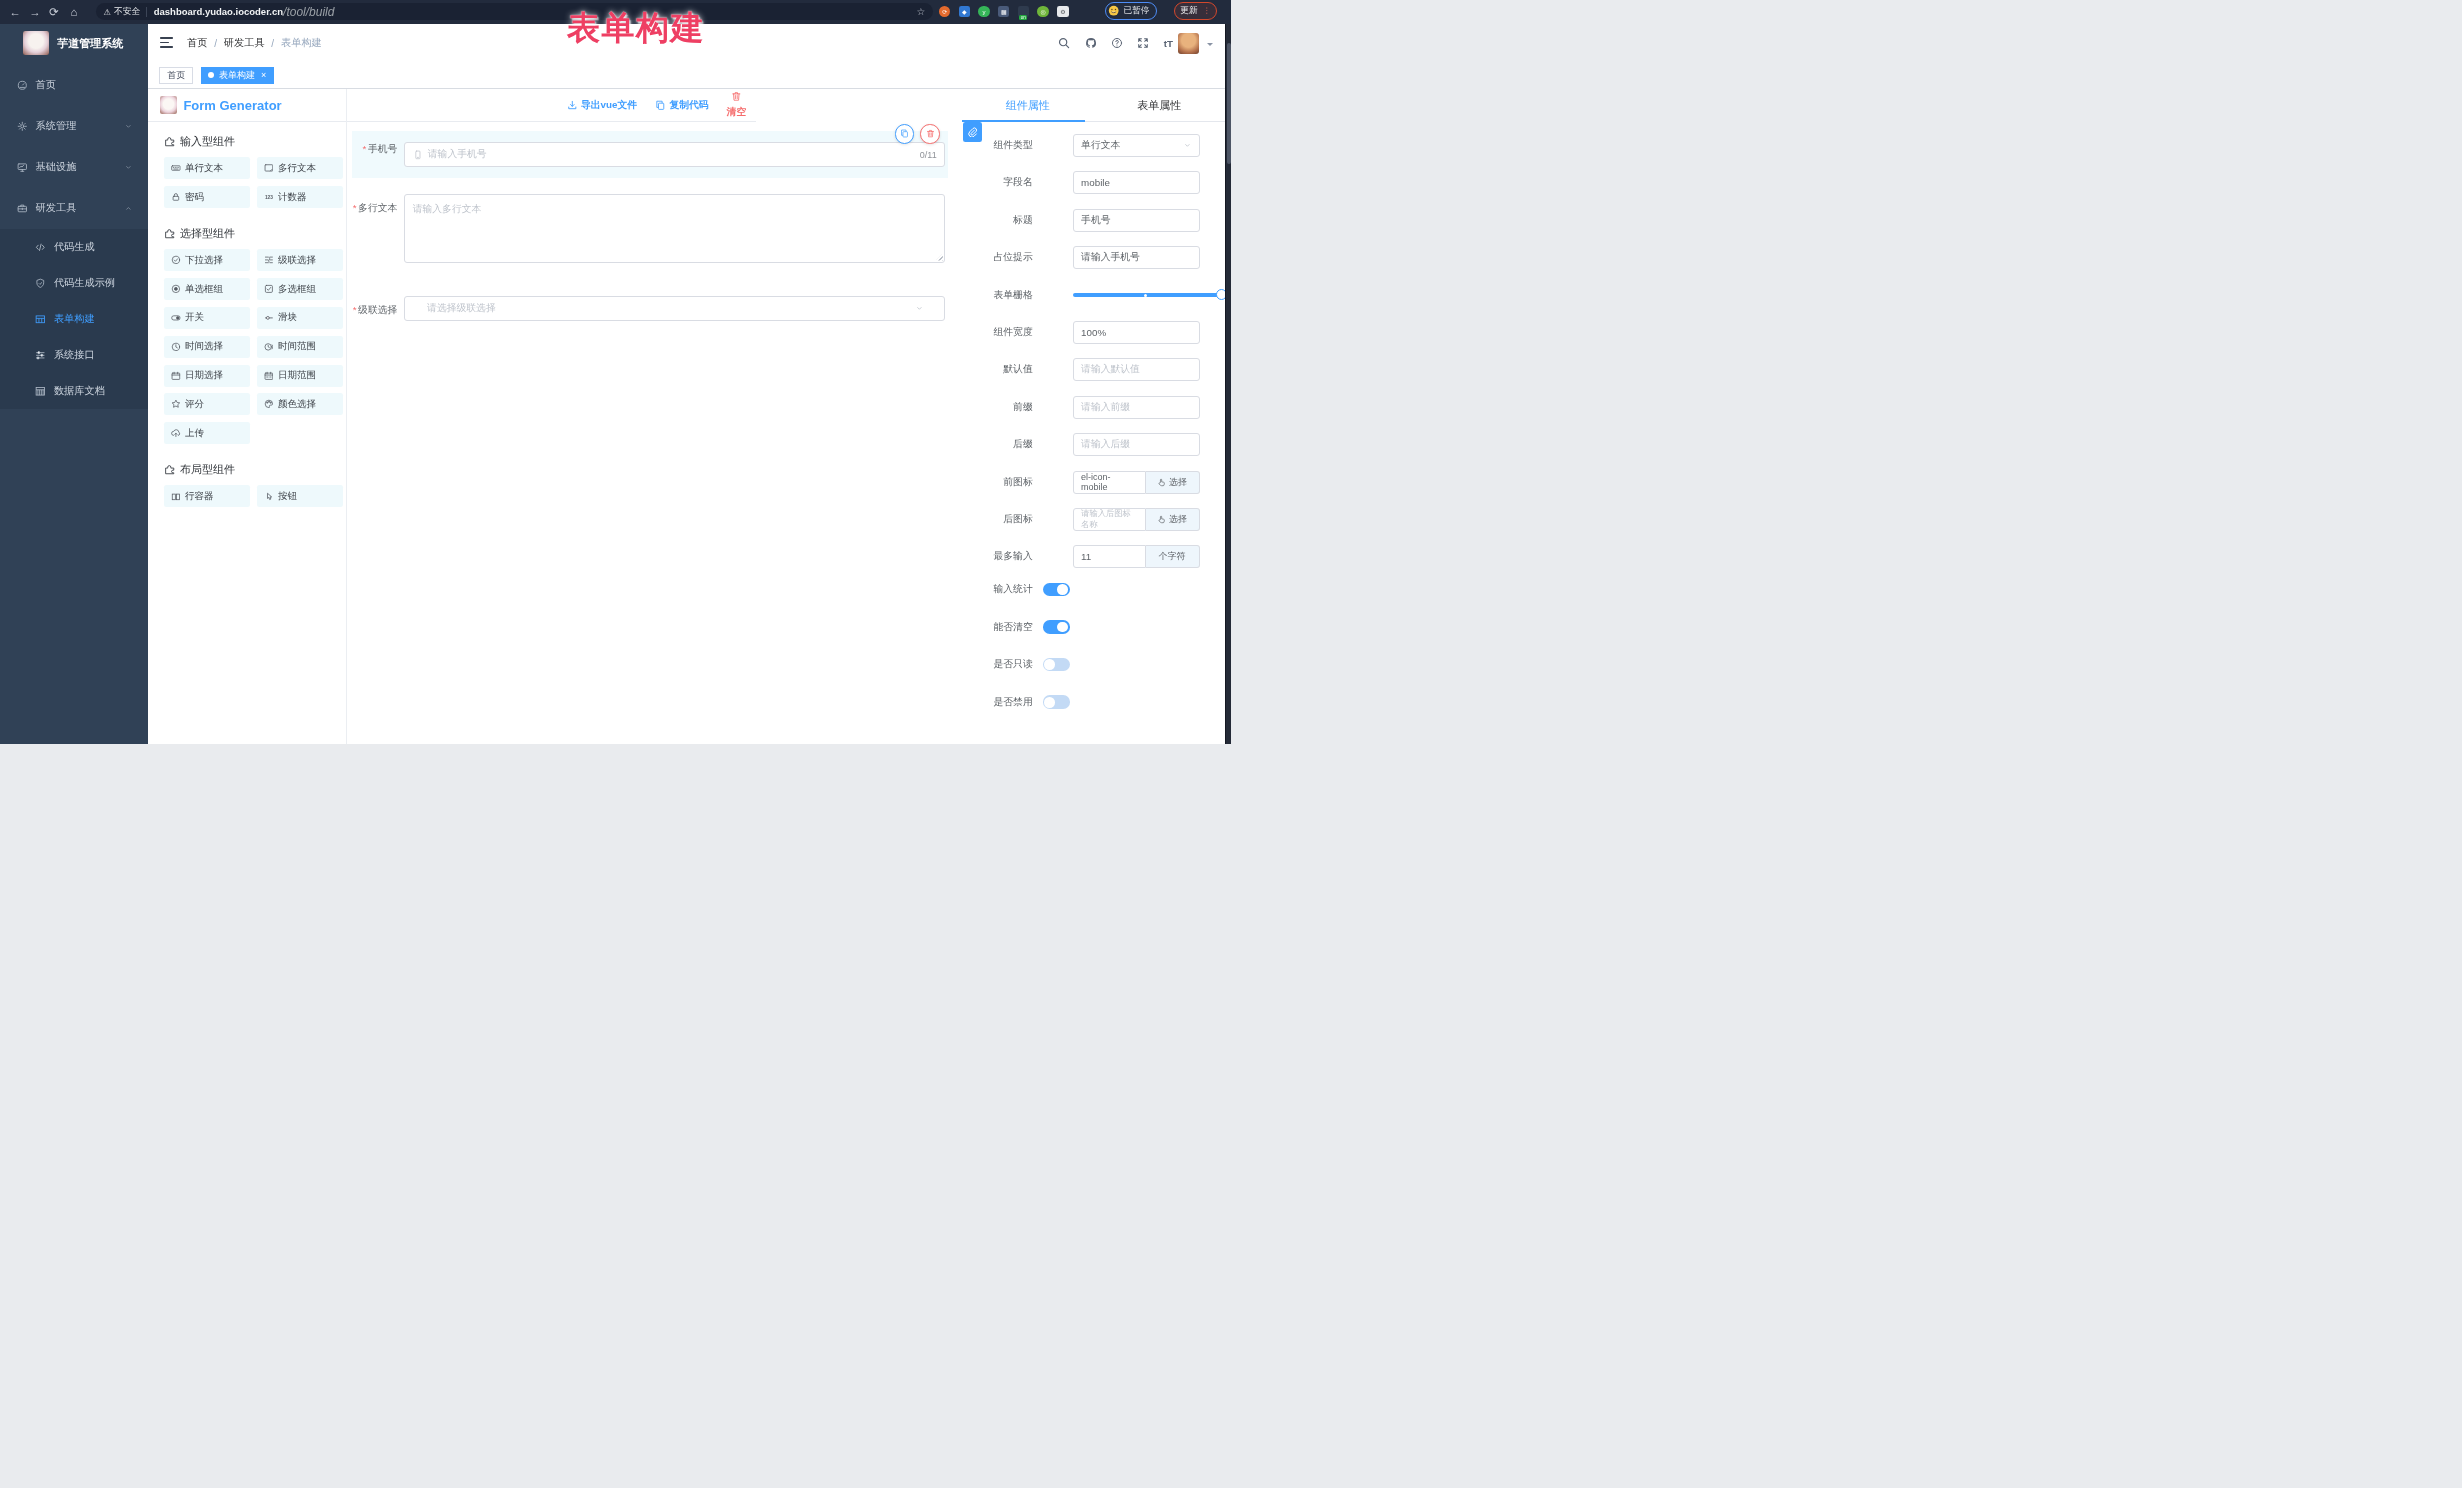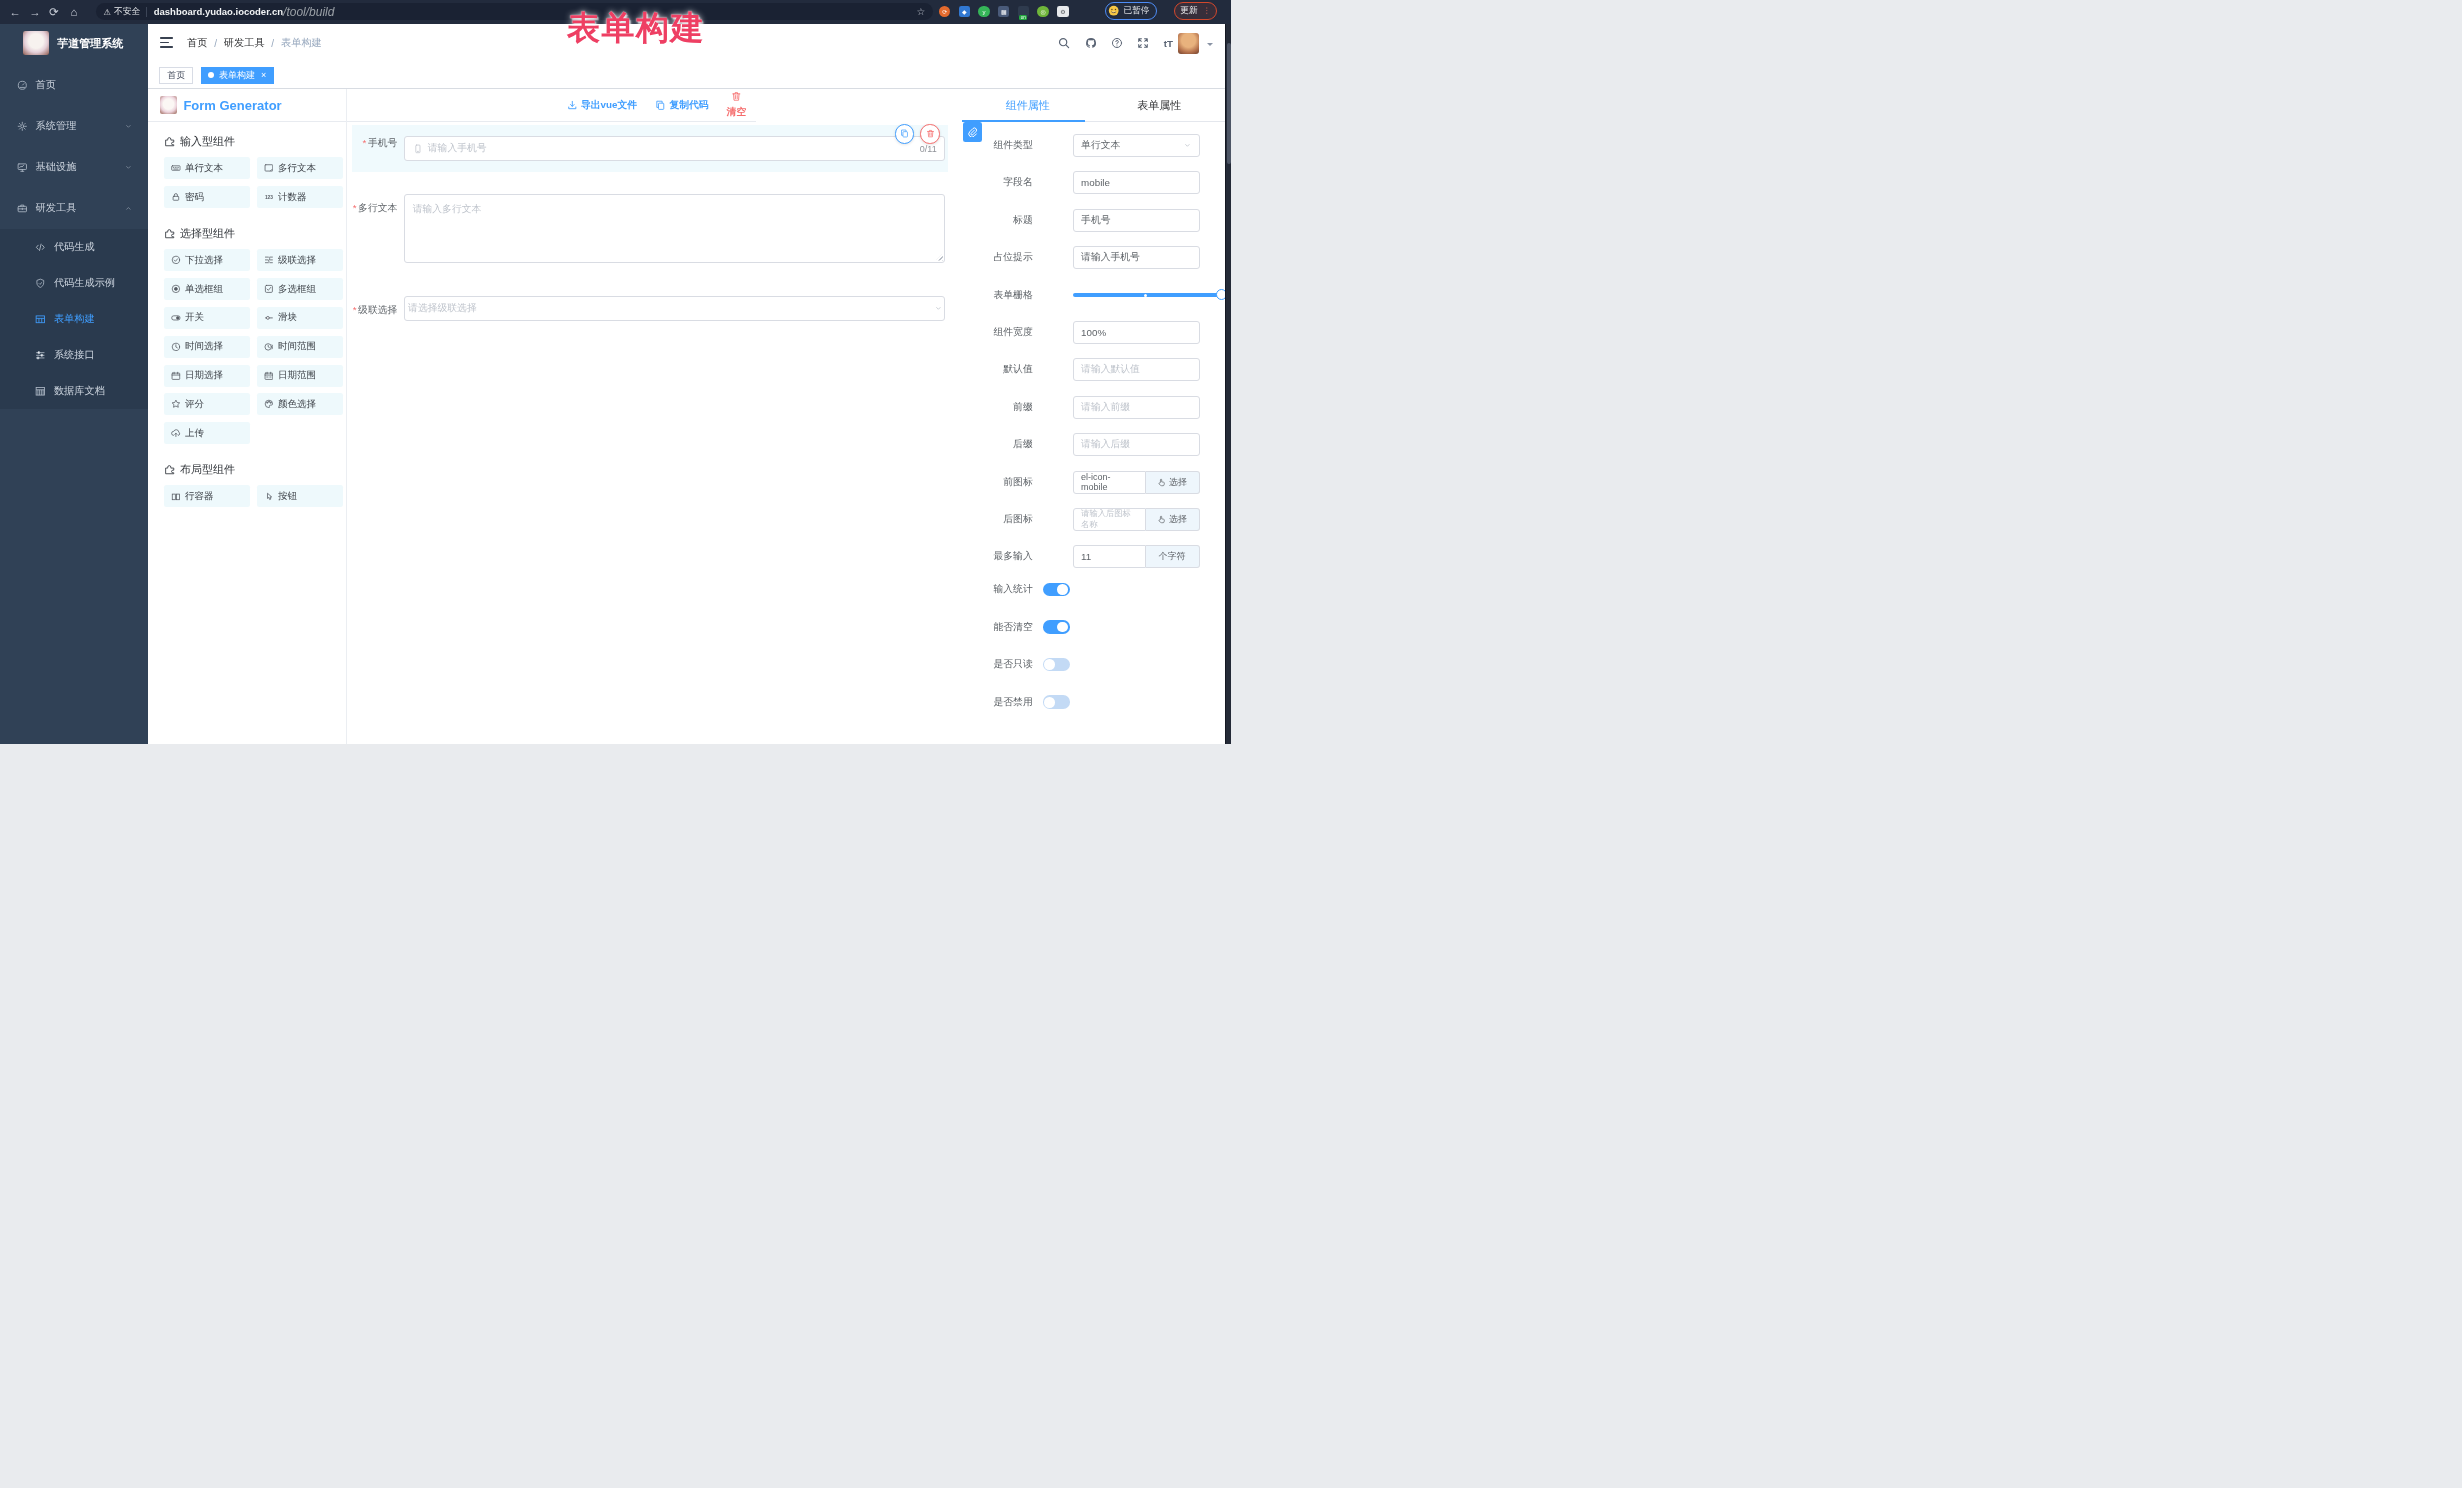--- a/index.html
+++ b/index.html
@@ -100,21 +100,21 @@
   .finput{flex:1;height:25px;border:0.8px solid #d9dce3;border-radius:3px;background:#fff;display:flex;
           align-items:center;padding:0 7.6px;box-sizing:border-box;gap:5.3px;}
   .finput .ph,.ph{color:#bfc4cc;font-size:9.8px;}
   .finput .cnt{margin-left:auto;color:#909399;font-size:9px;}
   .farea{flex:1;height:69px;border:0.8px solid #d9dce3;border-radius:3px;background:#fff;
          padding:6px 7.6px;box-sizing:border-box;position:relative;}
   .farea:after{content:"";position:absolute;right:1.5px;bottom:1.5px;width:6.8px;height:6.8px;
      background:repeating-linear-gradient(135deg,transparent 0 1.5px,#b9bec6 1.5px 2.4px);
      clip-path:polygon(100% 0,100% 100%,0 100%);}
   .fselect{flex:1;height:25px;border:0.8px solid #d9dce3;border-radius:3px;background:#fff;display:flex;
-           align-items:center;padding:0 3px;box-sizing:border-box;}
+           align-items:center;padding:0 22px;box-sizing:border-box;}
   .fselect .chev{margin-left:auto;color:#b4bac2;}
   .actdots{position:absolute;top:2.3px;display:flex;gap:6px;}
   .adot{width:17.4px;height:17.4px;border-radius:50%;background:#fff;display:flex;align-items:center;justify-content:center;
         box-shadow:0 0.8px 3px rgba(0,0,0,.12);}
   .adot .ic{width:9px;height:9px;}
   .adot.blue{border:0.8px solid #409eff;color:#409eff;}
   .adot.red{border:0.8px solid #f56c6c;color:#f56c6c;}
   
   .panel{position:absolute;right:0;top:0;width:263px;bottom:0;}
   .ptabs{height:32px;border-bottom:0.8px solid #e4e7ed;display:flex;position:relative;}
@@ -711,21 +711,21 @@
         </span>
         <span class="tbtn red">
           <svg class="ic" viewBox="0 0 14 14" width="10.6" height="10.6">
               <use href="#sym-trash"></use>
             </svg>
           <span>清空</span>
         </span>
       </div>
       <div class="board">
 
-        <div class="fblock sel" style="top:3px;height:47px;">
+        <div class="fblock sel" style="top:9px;height:47px;">
           <div class="frow" style="padding-top:11.4px;">
             <div class="flabel"><span class="req">*</span><span>手机号</span></div>
             <div class="finput" style="margin-right:3px;">
               <svg class="ic" style="color:#c0c4cc;width:9.8px;height:9.8px" viewBox="0 0 13 13" width="9.8" height="9.8">
                   <use href="#sym-phone"></use>
                 </svg>
               <span class="ph">请输入手机号</span>
               <span class="cnt">0/11</span>
             </div>
           </div>

